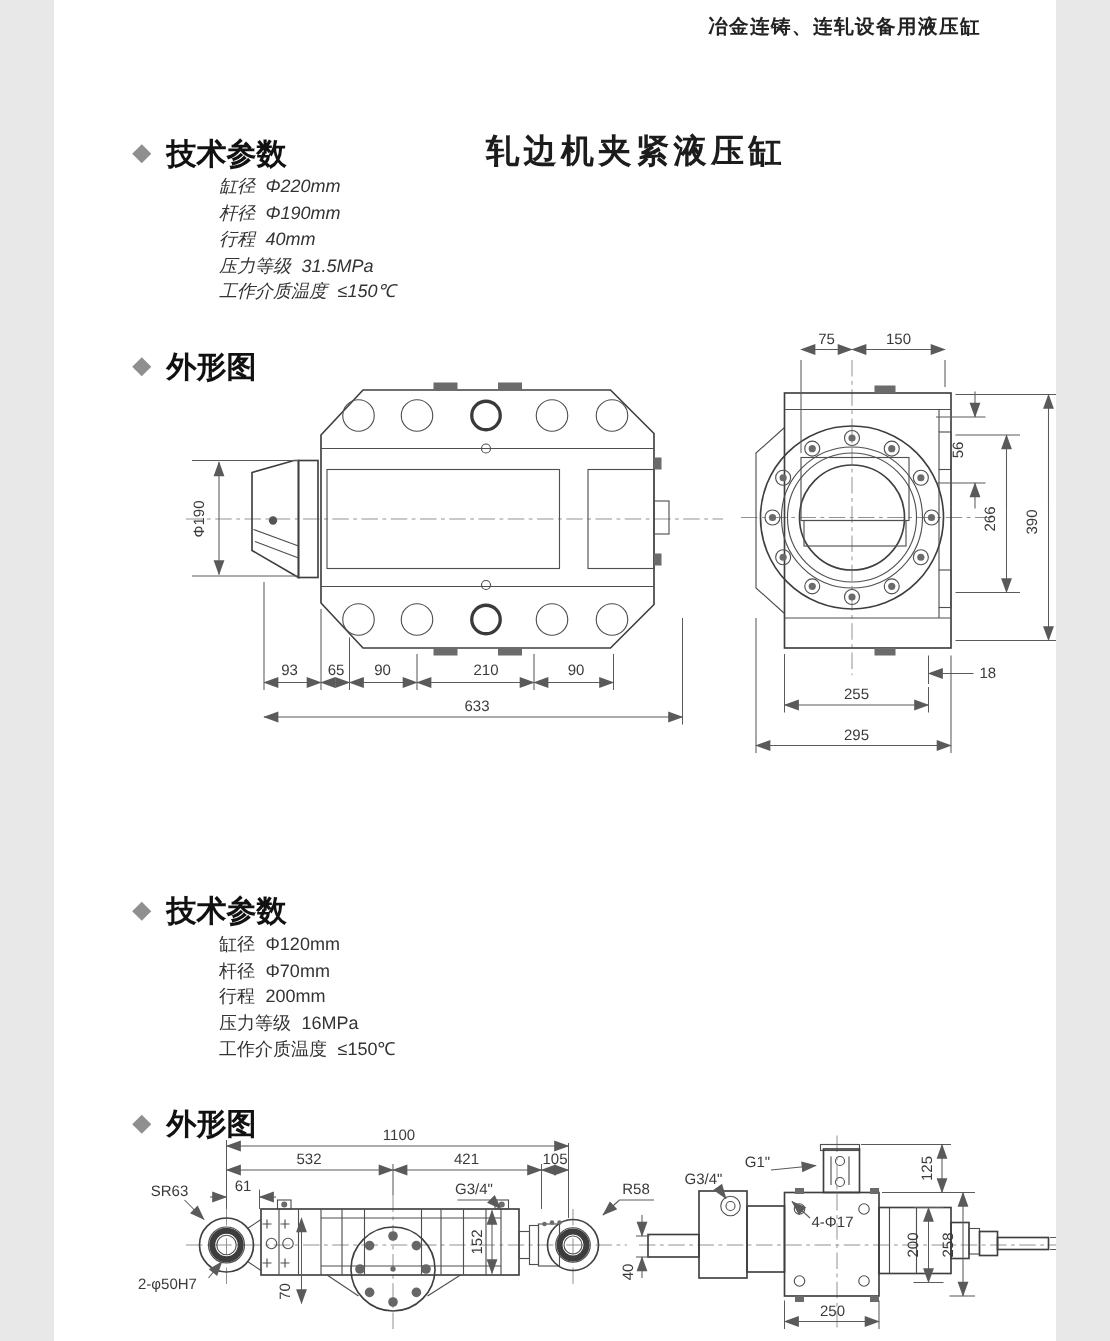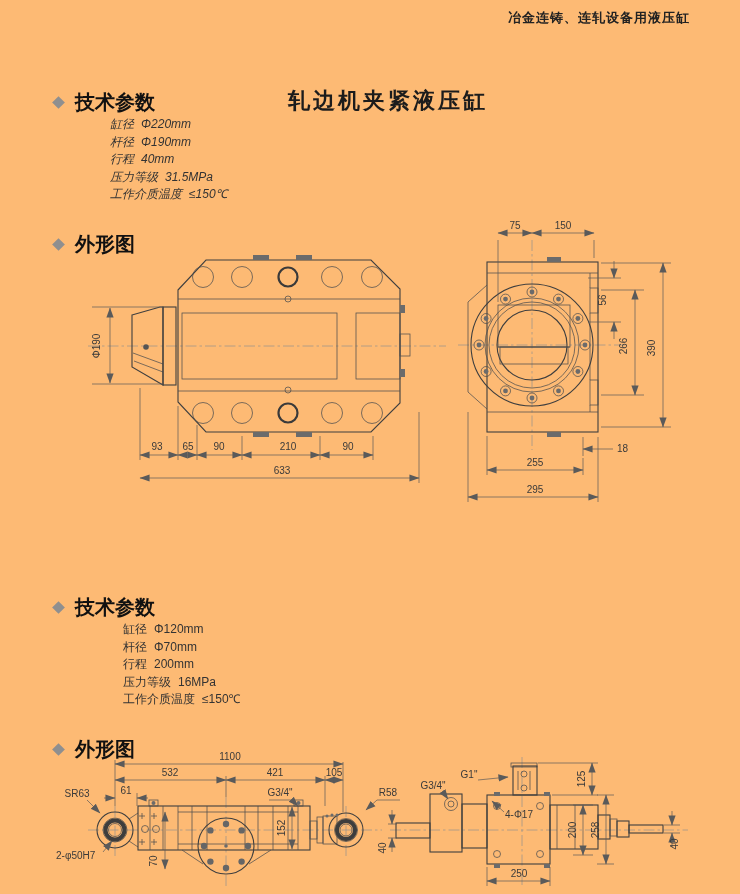--- a/index.html
+++ b/index.html
@@ -1,18 +1,18 @@
 <!DOCTYPE html>
 <html><head>
 <meta charset="utf-8">
 <style>
   html,body { margin:0; padding:0; background:#e8e8e8; }
   #page {
-    position:relative; width:740px; height:894px; margin:0 auto;
-    background:#fdba74; overflow:hidden;
+    position:relative; width:668px; height:894px; margin:0 auto;
+    background:#ffffff; overflow:hidden;
     font-family:"Liberation Sans", sans-serif; color:#2b2b2b;
   }
   .hdr {
     position:absolute; top:9px; right:50px;
     font-family:"Liberation Serif", serif; font-weight:bold;
     font-size:13px; letter-spacing:1px; color:#222;
   }
   .title {
     position:absolute; left:0; width:740px; text-align:center;
     box-sizing:border-box; padding-left:36px;
@@ -222,21 +222,21 @@
       <text class="dt" text-anchor="middle" x="535" y="493">295</text>
     </g>
   </svg>
 
 
   <div class="sec-head" style="top:594px;">
     <span class="diamond"></span>
     <span>技术参数</span>
   </div>
 
-  <div class="params" style="top:621px;margin-left:13px;">
+  <div class="params" style="top:621px;">
     <div class="param-row"><span>缸径</span><span class="pv">Φ120mm</span></div>
     <div class="param-row"><span>杆径</span><span class="pv">Φ70mm</span></div>
     <div class="param-row"><span>行程</span><span class="pv">200mm</span></div>
     <div class="param-row"><span>压力等级</span><span class="pv">16MPa</span></div>
     <div class="param-row"><span>工作介质温度</span><span class="pv">≤150℃</span></div>
   </div>
 
   <div class="sec-head" style="top:736px;">
     <span class="diamond"></span>
     <span>外形图</span>

